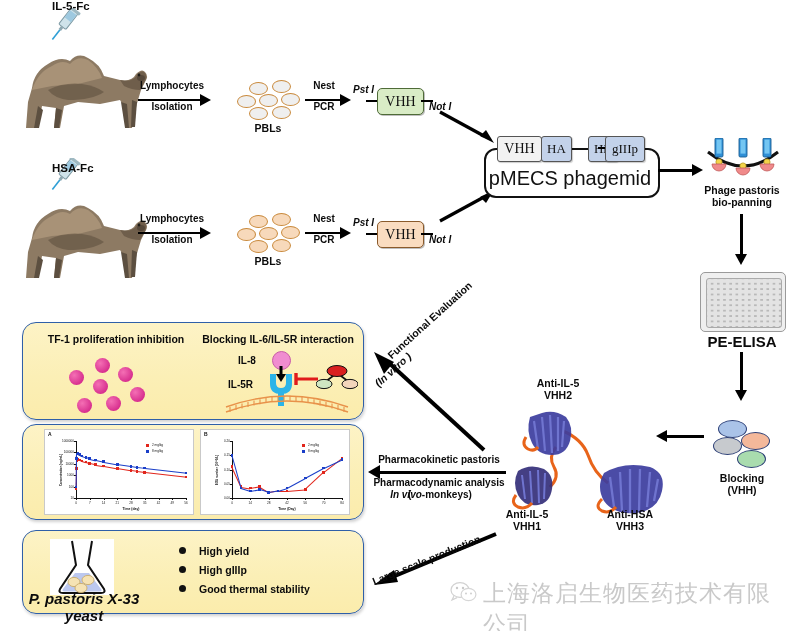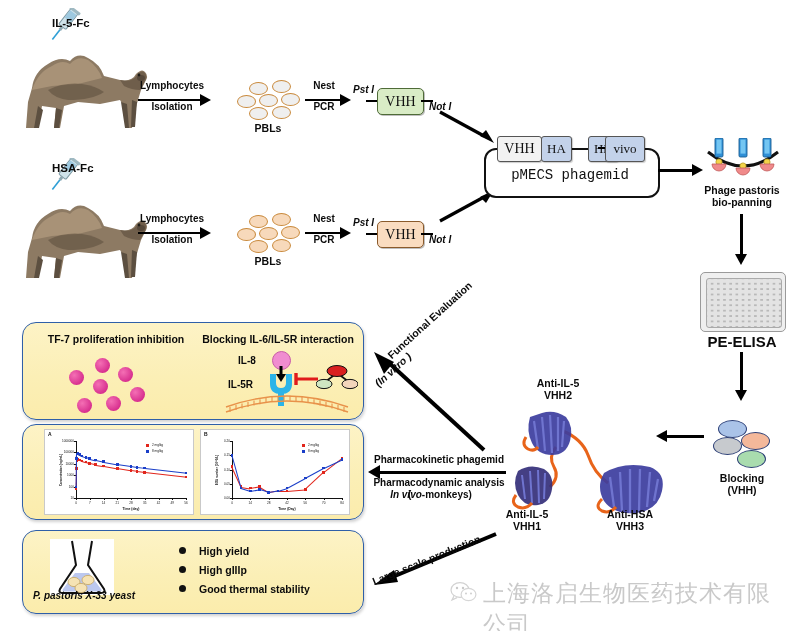--- a/index.html
+++ b/index.html
@@ -97,21 +97,21 @@
   <svg width="42" height="40" viewBox="0 0 42 40">
     <g transform="rotate(38 21 20)">
       <rect x="12" y="2" width="9" height="20" rx="1.5" fill="#cfe3ea" stroke="#7d99a3" stroke-width="1"></rect>
       <rect x="10" y="0" width="13" height="3" rx="1" fill="#9fb9c2"></rect>
       <rect x="12.5" y="4" width="8" height="9" fill="#9ec9e0"></rect>
       <rect x="15" y="22" width="3" height="4" fill="#8fa8b1"></rect>
       <path d="M16.5 26 L16.5 38" stroke="#2f9fd6" stroke-width="1.6"></path>
     </g>
   </svg>
 </div>
-<div class="abs lbl" style="left:52px;top:17px;font-size:11.5px;">IL-5-Fc</div>
+<div class="abs lbl" style="left:52px;top:0;font-size:11.5px;">IL-5-Fc</div>
 
 <div class="arrowline" style="left:138px;top:99px;width:64px;height:2.4px;"></div>
 <div class="arrowhead" style="left:200px;top:94px;border-top:6px solid transparent;border-bottom:6px solid transparent;border-left:11px solid #000;"></div>
 <div class="abs lbl ctr" style="left:134px;top:80px;width:76px;font-size:10px;">Lymphocytes</div>
 <div class="abs lbl ctr" style="left:134px;top:101px;width:76px;font-size:10px;">Isolation</div>
 
 <div>
   <div class="pbl" style="left:249px;top:82px;width:17px;height:11px;background:#efefef;border:1.4px solid #c98a3d;"></div>
   <div class="pbl" style="left:272px;top:80px;width:17px;height:11px;background:#efefef;border:1.4px solid #c98a3d;"></div>
   <div class="pbl" style="left:237px;top:95px;width:17px;height:11px;background:#efefef;border:1.4px solid #c98a3d;"></div>
@@ -211,23 +211,23 @@
     <span>VHH</span>
   </div>
 <div class="tagbox tag-blue" style="left:541px;top:136px;width:29px;height:24px;font-size:13px;">
     <span>HA</span>
   </div>
 <div class="tagbox tag-blue" style="left:588px;top:136px;width:28px;height:24px;font-size:13px;">
     <span>His</span>
   </div>
 <div class="arrowline" style="left:598px;top:147px;width:8px;height:2px;"></div>
 <div class="tagbox tag-blue" style="left:605px;top:136px;width:38px;height:24px;font-size:13px;">
-    <span>vivo</span>
+    <span>gIIIp</span>
   </div>
-<div class="abs ctr" style="left:484px;top:167px;width:172px;font-size:14px;font-family:Liberation Mono, monospace;color:#111;">pMECS phagemid</div>
+<div class="abs ctr" style="left:484px;top:167px;width:172px;font-size:20px;font-family:Liberation Sans, sans-serif;color:#111;">pMECS phagemid</div>
 
 <div class="arrowline" style="left:658px;top:169px;width:36px;height:2.6px;"></div>
 <div class="arrowhead" style="left:692px;top:164px;border-top:6px solid transparent;border-bottom:6px solid transparent;border-left:11px solid #000;"></div>
 
 <div class="abs" style="left:706px;top:138px;">
   <svg width="74" height="40" viewBox="0 0 74 40">
     <path d="M2 14 Q37 42 72 14" stroke="#111" stroke-width="3" fill="none"></path>
     <g>
       <rect x="9" y="0" width="8" height="19" rx="1.3" fill="#2f8fd6" stroke="#1c5f92" stroke-width=".9"></rect>
       <rect x="10.5" y="1.6" width="5" height="14" fill="#74c6f2"></rect>
@@ -311,35 +311,35 @@
   <svg width="120" height="105" viewBox="0 0 120 105">
     <line x1="112" y1="98" x2="16" y2="10" stroke="#000" stroke-width="4"></line>
     <polygon points="2,0 22,10 12,22" fill="#000"></polygon>
   </svg>
 </div>
 <div class="diaglabel" style="left:385px;top:352px;font-size:10.5px;transform:rotate(-42deg);transform-origin:left top;">Functional Evaluation</div>
 <div class="diaglabel ital" style="left:372px;top:380px;font-size:10.5px;transform:rotate(-42deg);transform-origin:left top;">(In vitro )</div>
 
 <div class="arrowline" style="left:378px;top:471px;width:128px;height:3px;"></div>
 <div class="arrowhead" style="left:368px;top:465px;border-top:7px solid transparent;border-bottom:7px solid transparent;border-right:12px solid #000;"></div>
-<div class="abs lbl ctr" style="left:364px;top:454px;width:150px;font-size:10px;">Pharmacokinetic phagemid</div>
+<div class="abs lbl ctr" style="left:364px;top:454px;width:150px;font-size:10px;">Pharmacokinetic pastoris</div>
 <div class="abs lbl ctr" style="left:364px;top:477px;width:150px;font-size:10px;">Pharmacodynamic analysis</div>
 <div class="abs lbl ctr" style="left:356px;top:489px;width:150px;font-size:10px;"><span class="ital">In vivo</span>-monkeys)</div>
 <div class="abs lbl" style="left:408px;top:489px;font-size:10px;">(</div>
 
 <div class="abs" style="left:368px;top:528px;">
   <svg width="135" height="62" viewBox="0 0 135 62">
     <line x1="128" y1="6" x2="22" y2="50" stroke="#000" stroke-width="4"></line>
     <polygon points="6,57 26,42 30,54" fill="#000"></polygon>
   </svg>
 </div>
 <div class="diaglabel" style="left:375px;top:575px;font-size:10.5px;transform:rotate(-22deg);transform-origin:left bottom;">Large scale production</div>
 
 <div class="panel" style="left:22px;top:322px;width:340px;height:96px;"></div>
-<div class="abs lbl ctr" style="left:26px;top:333px;width:180px;font-size:10.5px;">TF-7 proliferation inhibition</div>
+<div class="abs lbl ctr" style="left:26px;top:333px;width:180px;font-size:10.5px;">TF-1 proliferation inhibition</div>
 <div class="abs lbl ctr" style="left:198px;top:333px;width:160px;font-size:10.5px;">Blocking IL-6/IL-5R interaction</div>
 
 <div>
   <div class="abs" style="left:95px;top:358px;width:15px;height:15px;border-radius:50%;background:radial-gradient(circle at 35% 35%,#f46fb4,#d8308f 70%);"></div>
   <div class="abs" style="left:69px;top:370px;width:15px;height:15px;border-radius:50%;background:radial-gradient(circle at 35% 35%,#f46fb4,#d8308f 70%);"></div>
   <div class="abs" style="left:118px;top:367px;width:15px;height:15px;border-radius:50%;background:radial-gradient(circle at 35% 35%,#f46fb4,#d8308f 70%);"></div>
   <div class="abs" style="left:93px;top:379px;width:15px;height:15px;border-radius:50%;background:radial-gradient(circle at 35% 35%,#f46fb4,#d8308f 70%);"></div>
   <div class="abs" style="left:130px;top:387px;width:15px;height:15px;border-radius:50%;background:radial-gradient(circle at 35% 35%,#f46fb4,#d8308f 70%);"></div>
   <div class="abs" style="left:106px;top:396px;width:15px;height:15px;border-radius:50%;background:radial-gradient(circle at 35% 35%,#f46fb4,#d8308f 70%);"></div>
   <div class="abs" style="left:77px;top:398px;width:15px;height:15px;border-radius:50%;background:radial-gradient(circle at 35% 35%,#f46fb4,#d8308f 70%);"></div>
@@ -595,21 +595,21 @@
 <div class="panel" style="left:22px;top:530px;width:340px;height:82px;"></div>
 <div class="flaskwrap" style="left:50px;top:539px;width:64px;height:56px;">
   <svg width="64" height="56" viewBox="0 0 64 56">
     <path d="M22 2 L26 26 L10 50 Q8 54 13 54 L51 54 Q56 54 54 50 L38 26 L42 2" stroke="#111" stroke-width="2" fill="none"></path>
     <path d="M25 34 L13 50 Q11.5 52.5 14.5 52.5 L49.5 52.5 Q52.5 52.5 51 50 L39 34 Z" fill="#bcc8ef"></path>
     <ellipse cx="24" cy="43" rx="6" ry="4.6" fill="#f6e3b4" stroke="#c9ab6a" stroke-width=".9"></ellipse>
     <ellipse cx="38" cy="41" rx="6" ry="4.6" fill="#f6e3b4" stroke="#c9ab6a" stroke-width=".9"></ellipse>
     <ellipse cx="31" cy="49" rx="6" ry="4.6" fill="#f6e3b4" stroke="#c9ab6a" stroke-width=".9"></ellipse>
   </svg>
 </div>
-<div class="abs lbl ctr" style="left:28px;top:590px;width:112px;font-size:10px;">
+<div class="abs lbl ctr" style="left:28px;top:590px;width:112px;font-size:15px;">
   <span class="ital">P. pastoris X-33 yeast</span>
 </div>
 <div class="bullet" style="left:179px;top:547px;"></div>
 <div class="abs lbl" style="left:199px;top:545px;font-size:10.5px;">High yield</div>
 <div class="bullet" style="left:179px;top:566px;"></div>
 <div class="abs lbl" style="left:199px;top:564px;font-size:10.5px;">High gIIIp</div>
 <div class="bullet" style="left:179px;top:585px;"></div>
 <div class="abs lbl" style="left:199px;top:583px;font-size:10.5px;">Good thermal stability</div>
 
 <div class="abs footer-logo" style="left:449px;top:581px;">

